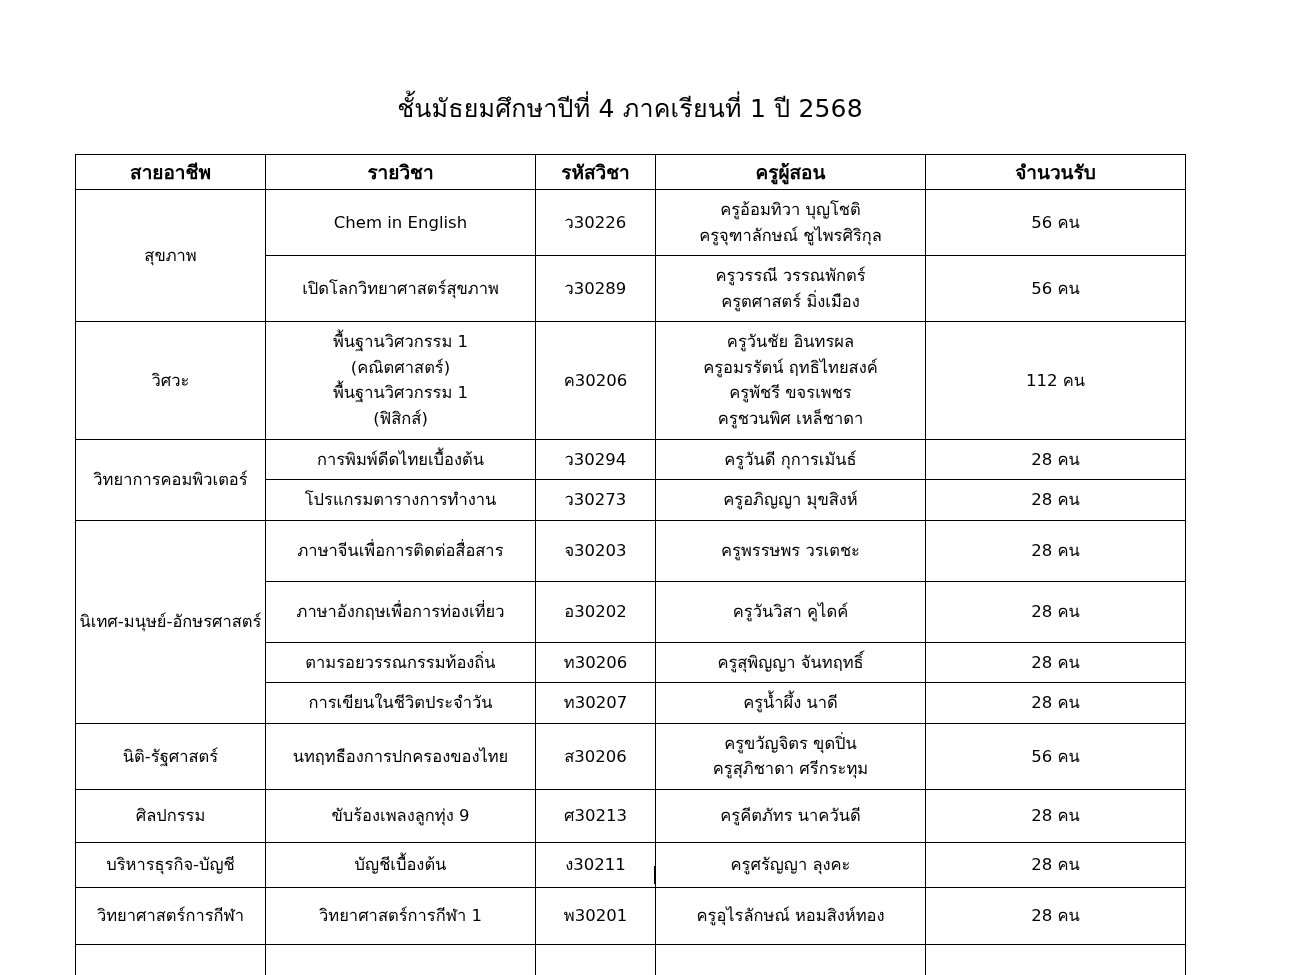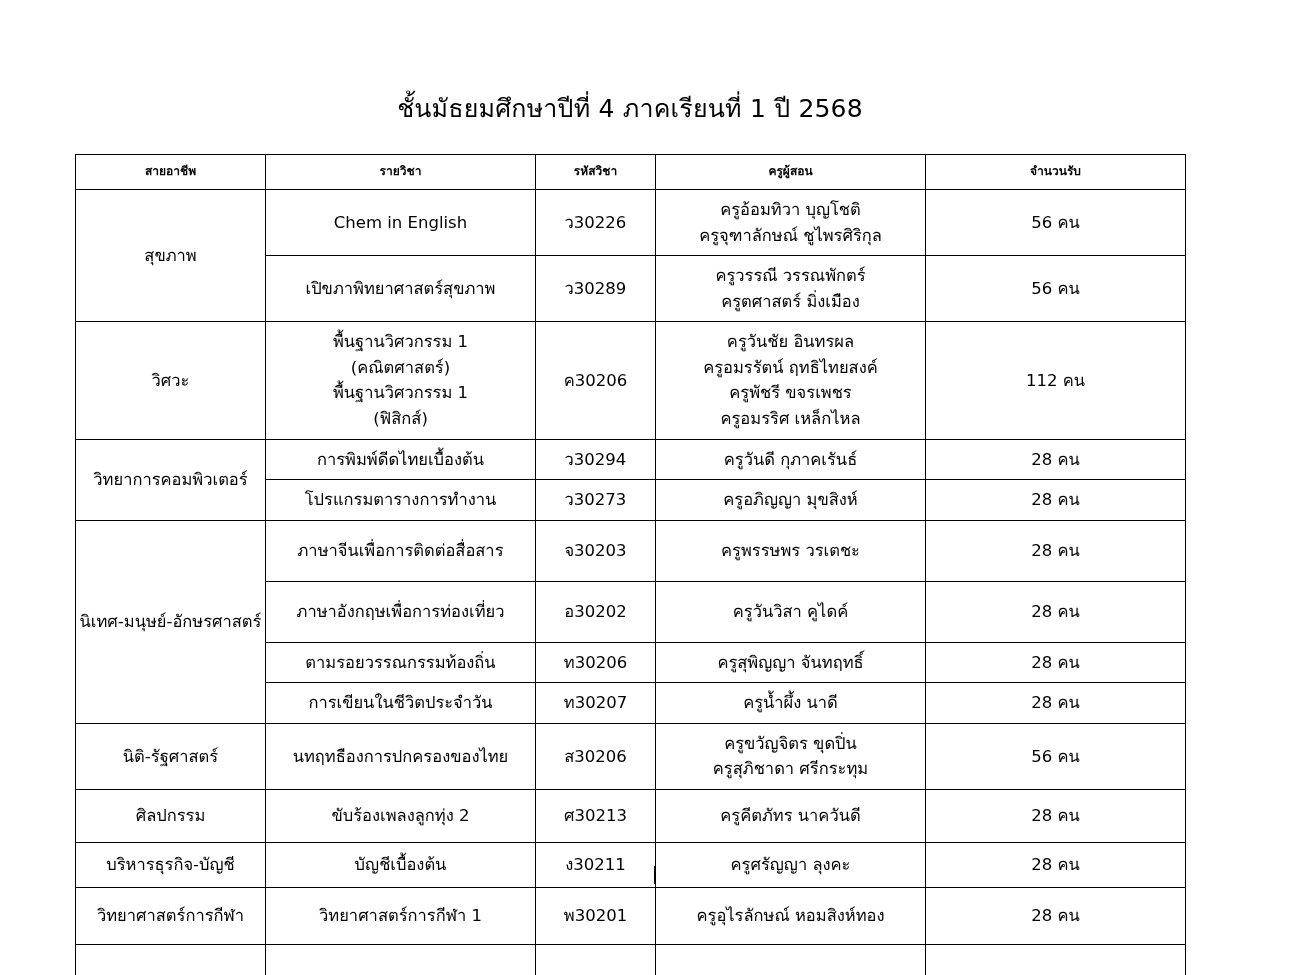--- a/index.html
+++ b/index.html
@@ -37,25 +37,24 @@
     width: 100%;
     table-layout: fixed;
   }
   table.schedule th, table.schedule td {
     border: 1px solid #000000;
     padding: 0;
     vertical-align: middle;
     text-align: center;
   }
   table.schedule th {
-    font-size: 12px;
+    font-size: 19px;
     font-weight: 700;
     height: 34px;
     line-height: 1.2;
-    font-family: Liberation Mono, monospace;
   }
   table.schedule td {
     font-size: 16.5px;
     font-weight: 400;
     line-height: 1.55;
   }
   .cell-pad {
     padding: 7px 4px;
     display: block;
   }
@@ -119,21 +118,21 @@
             <span class="cell-pad">
               <span class="line">ครูอ้อมทิวา  บุญโชติ</span>
               <span class="line">ครูจุฑาลักษณ์  ชูไพรศิริกุล</span>
             </span>
           </td>
           <td class="quota">56 คน</td>
         </tr>
         <tr>
           <td>
             <span class="cell-pad">
-                <span class="line">เปิขภาพิทยาศาสตร์สุขภาพ</span>
+                <span class="line">เปิดโลกวิทยาศาสตร์สุขภาพ</span>
               </span>
           </td>
           <td>ว30289</td>
           <td>
             <span class="cell-pad">
               <span class="line">ครูวรรณี  วรรณพักตร์</span>
               <span class="line">ครูตศาสตร์  มิ่งเมือง</span>
             </span>
           </td>
           <td class="quota">56 คน</td>
@@ -148,37 +147,37 @@
               <span class="line">พื้นฐานวิศวกรรม 1</span>
               <span class="subject-sub">(ฟิสิกส์)</span>
             </span>
           </td>
           <td>ค30206</td>
           <td>
             <span class="cell-pad">
               <span class="line">ครูวันชัย  อินทรผล</span>
               <span class="line">ครูอมรรัตน์ ฤทธิไทยสงค์</span>
               <span class="line">ครูพัชรี  ขจรเพชร</span>
-              <span class="line">ครูอมรริศ  เหล็กไหล</span>
+              <span class="line">ครูชวนพิศ  เหล็ชาดา</span>
             </span>
           </td>
           <td class="quota">112 คน</td>
         </tr>
 
         <tr>
           <td rowspan="2">วิทยาการคอมพิวเตอร์</td>
           <td>
             <span class="cell-pad">
                 <span class="line">การพิมพ์ดีดไทยเบื้องต้น</span>
               </span>
           </td>
           <td>ว30294</td>
           <td>
             <span class="cell-pad">
-                <span class="line">ครูวันดี  กุภาคเรันธ์</span>
+                <span class="line">ครูวันดี  กุการเมันธ์</span>
               </span>
           </td>
           <td class="quota">28 คน</td>
         </tr>
         <tr>
           <td>
             <span class="cell-pad">
                 <span class="line">โปรแกรมตารางการทำงาน</span>
               </span>
           </td>
@@ -263,21 +262,21 @@
               <span class="line">ครูสุภิชาดา ศรีกระทุม</span>
             </span>
           </td>
           <td class="quota">56 คน</td>
         </tr>
 
         <tr>
           <td style="height:52px;font-family:Liberation Serif, serif;">ศิลปกรรม</td>
           <td>
             <span class="cell-pad">
-                <span class="line">ขับร้องเพลงลูกทุ่ง 2</span>
+                <span class="line">ขับร้องเพลงลูกทุ่ง 9</span>
               </span>
           </td>
           <td>ศ30213</td>
           <td>
             <span class="cell-pad">
                 <span class="line">ครูคีตภัทร  นาควันดี</span>
               </span>
           </td>
           <td class="quota">28 คน</td>
         </tr>

